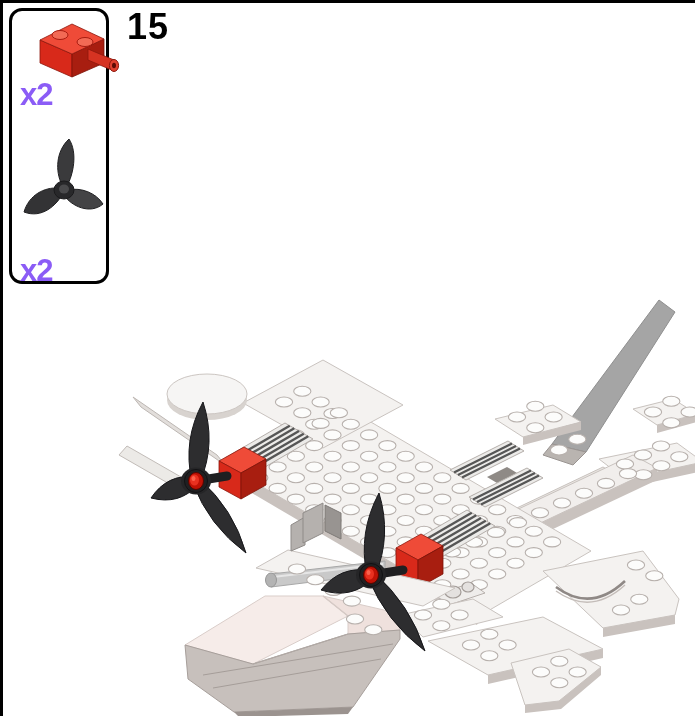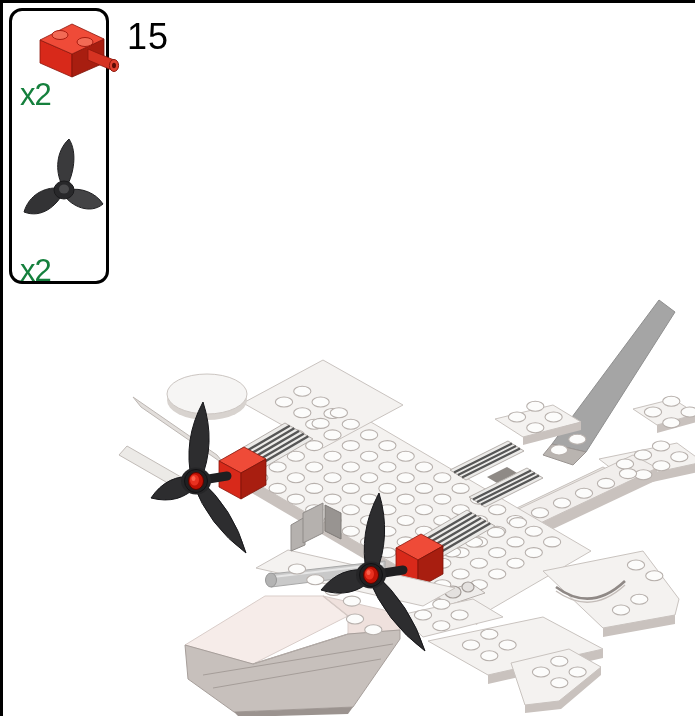--- a/index.html
+++ b/index.html
@@ -7,25 +7,25 @@
     position:relative;width:695px;height:716px;background:var(--background,#fff);
     border-left:3px solid #000;border-top:3px solid #000;box-sizing:border-box;
     font-family:"Liberation Sans",sans-serif;overflow:hidden;
   }
   .parts-box{
     position:absolute;left:6px;top:5px;width:100px;height:276px;
     border:3px solid #000;border-radius:13px;background:#fff;box-sizing:border-box;
   }
   .part-slot{position:absolute;left:0;width:100%;}
   .qty{
-    font-weight:normal;font-size:31px;color:#15803d;letter-spacing:-1px;
+    font-weight:bold;font-size:31px;color:#8b5cf6;letter-spacing:-1px;
     line-height:1;position:absolute;left:8px;
   }
   .step-number{
-    position:absolute;left:124px;top:16px;font-weight:normal;font-size:36px;
+    position:absolute;left:124px;top:6px;font-weight:bold;font-size:36px;
     color:#000;line-height:1;letter-spacing:1px;
   }
   .model-svg{position:absolute;left:0;top:0;width:695px;height:716px;}
   .part-icon{position:absolute;}
   
   .plate{fill:var(--plate-white,#f4f2f0);stroke:var(--plate-edge,#c9c3bf);stroke-width:1;}
   .plate-side{fill:#c9c2be;stroke:none;}
   .stud{fill:#fcfcfb;stroke:#b7b0ac;stroke-width:1.1;}
   .grille-base{fill:#ecebe9;stroke:#b4aeaa;stroke-width:1;}
   .grille-line{stroke:var(--grille-dark,#565656);stroke-width:2.4;fill:none;}

